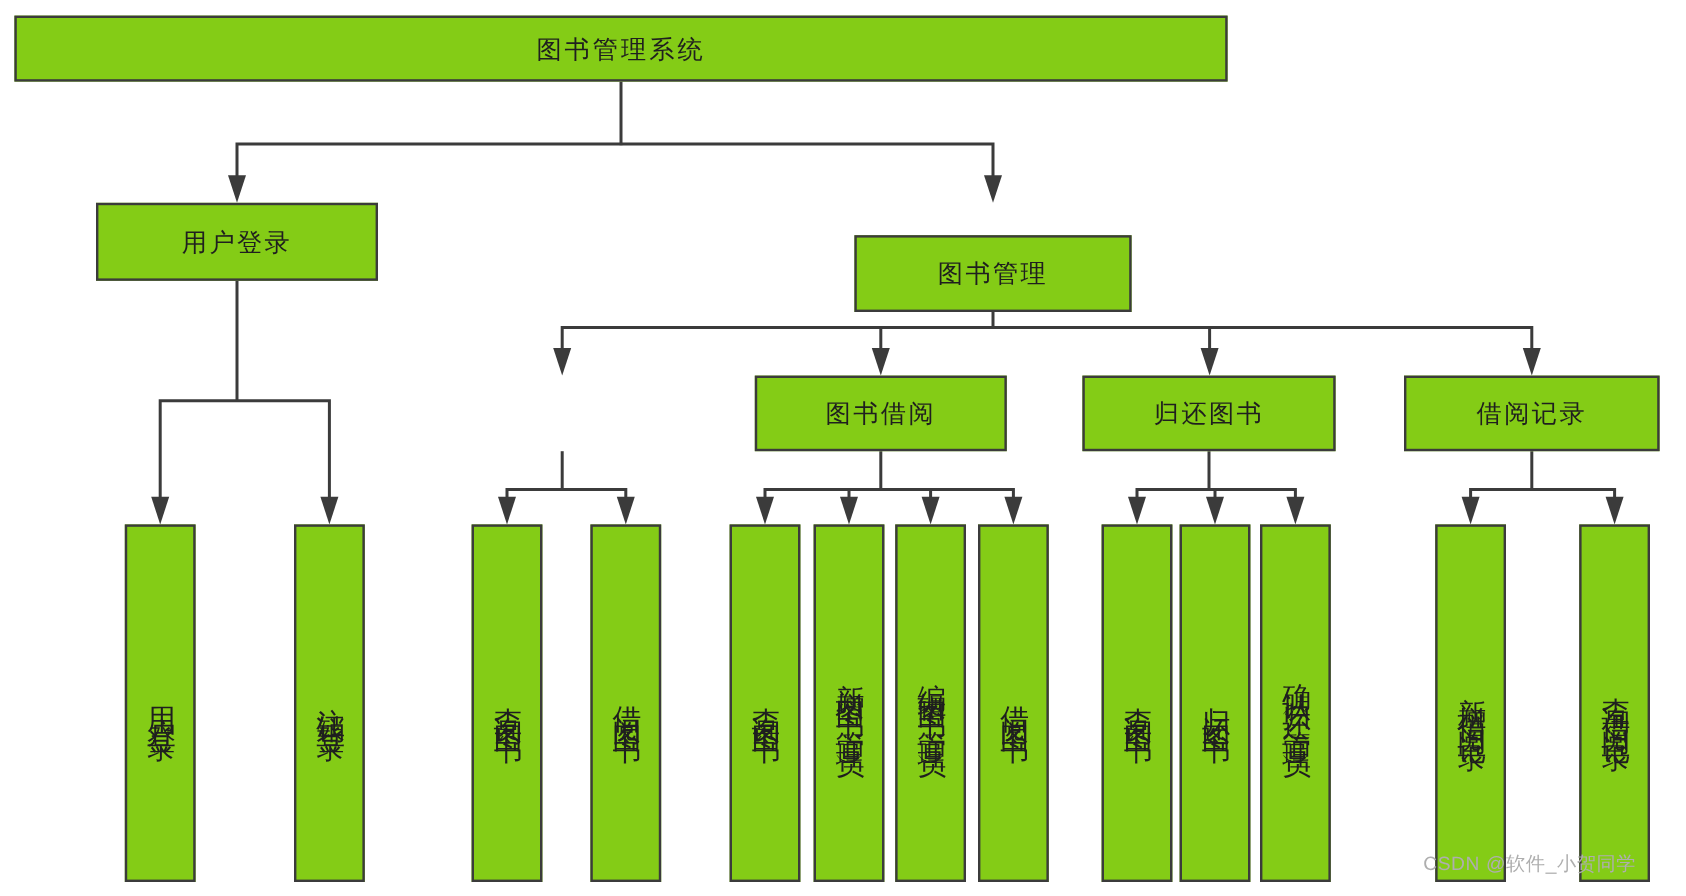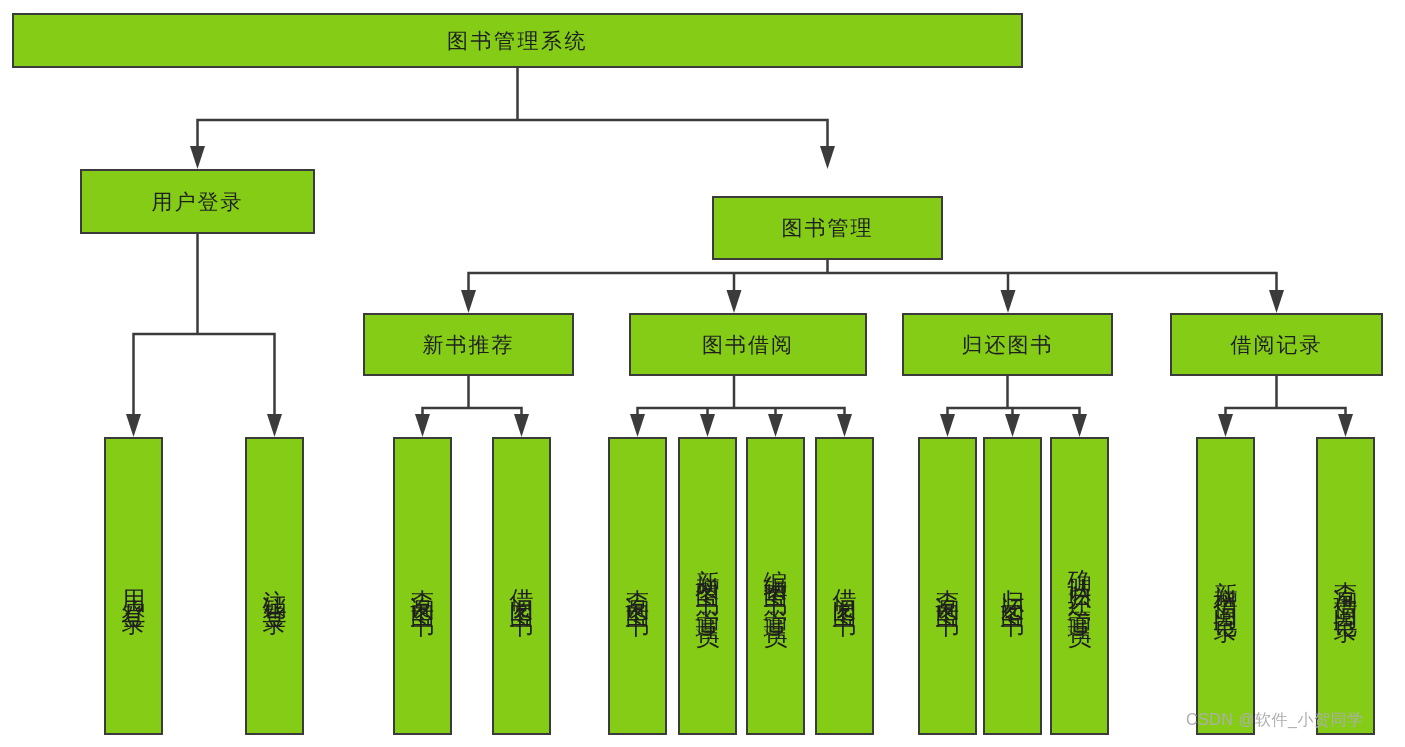--- a/index.html
+++ b/index.html
@@ -116,24 +116,21 @@
     <span class="h-label root-label">图书管理系统</span>
   </div>
 
   <div class="node" style="left:80px; top:169px; width:235px; height:65px;">
     <span class="h-label">用户登录</span>
   </div>
   <div class="node" style="left:712px; top:169px; width:231px; height:64px;margin-top:27px;">
     <span class="h-label">图书管理</span>
   </div>
 
-  <div class="node" style="left:363px; top:313px; width:211px; height:63px;">
-    <span class="h-label">新书推荐</span>
-  </div>
-  <div class="node" style="left:629px; top:313px; width:238px; height:63px;">
+  <div class="node" style="left:629px; top:313px; width:210px; height:63px;">
     <span class="h-label">图书借阅</span>
   </div>
   <div class="node" style="left:902px; top:313px; width:211px; height:63px;">
     <span class="h-label">归还图书</span>
   </div>
   <div class="node" style="left:1170px; top:313px; width:213px; height:63px;">
     <span class="h-label">借阅记录</span>
   </div>
 
   <div class="node" style="left:104px; top:437px; width:59px; height:298px;">

